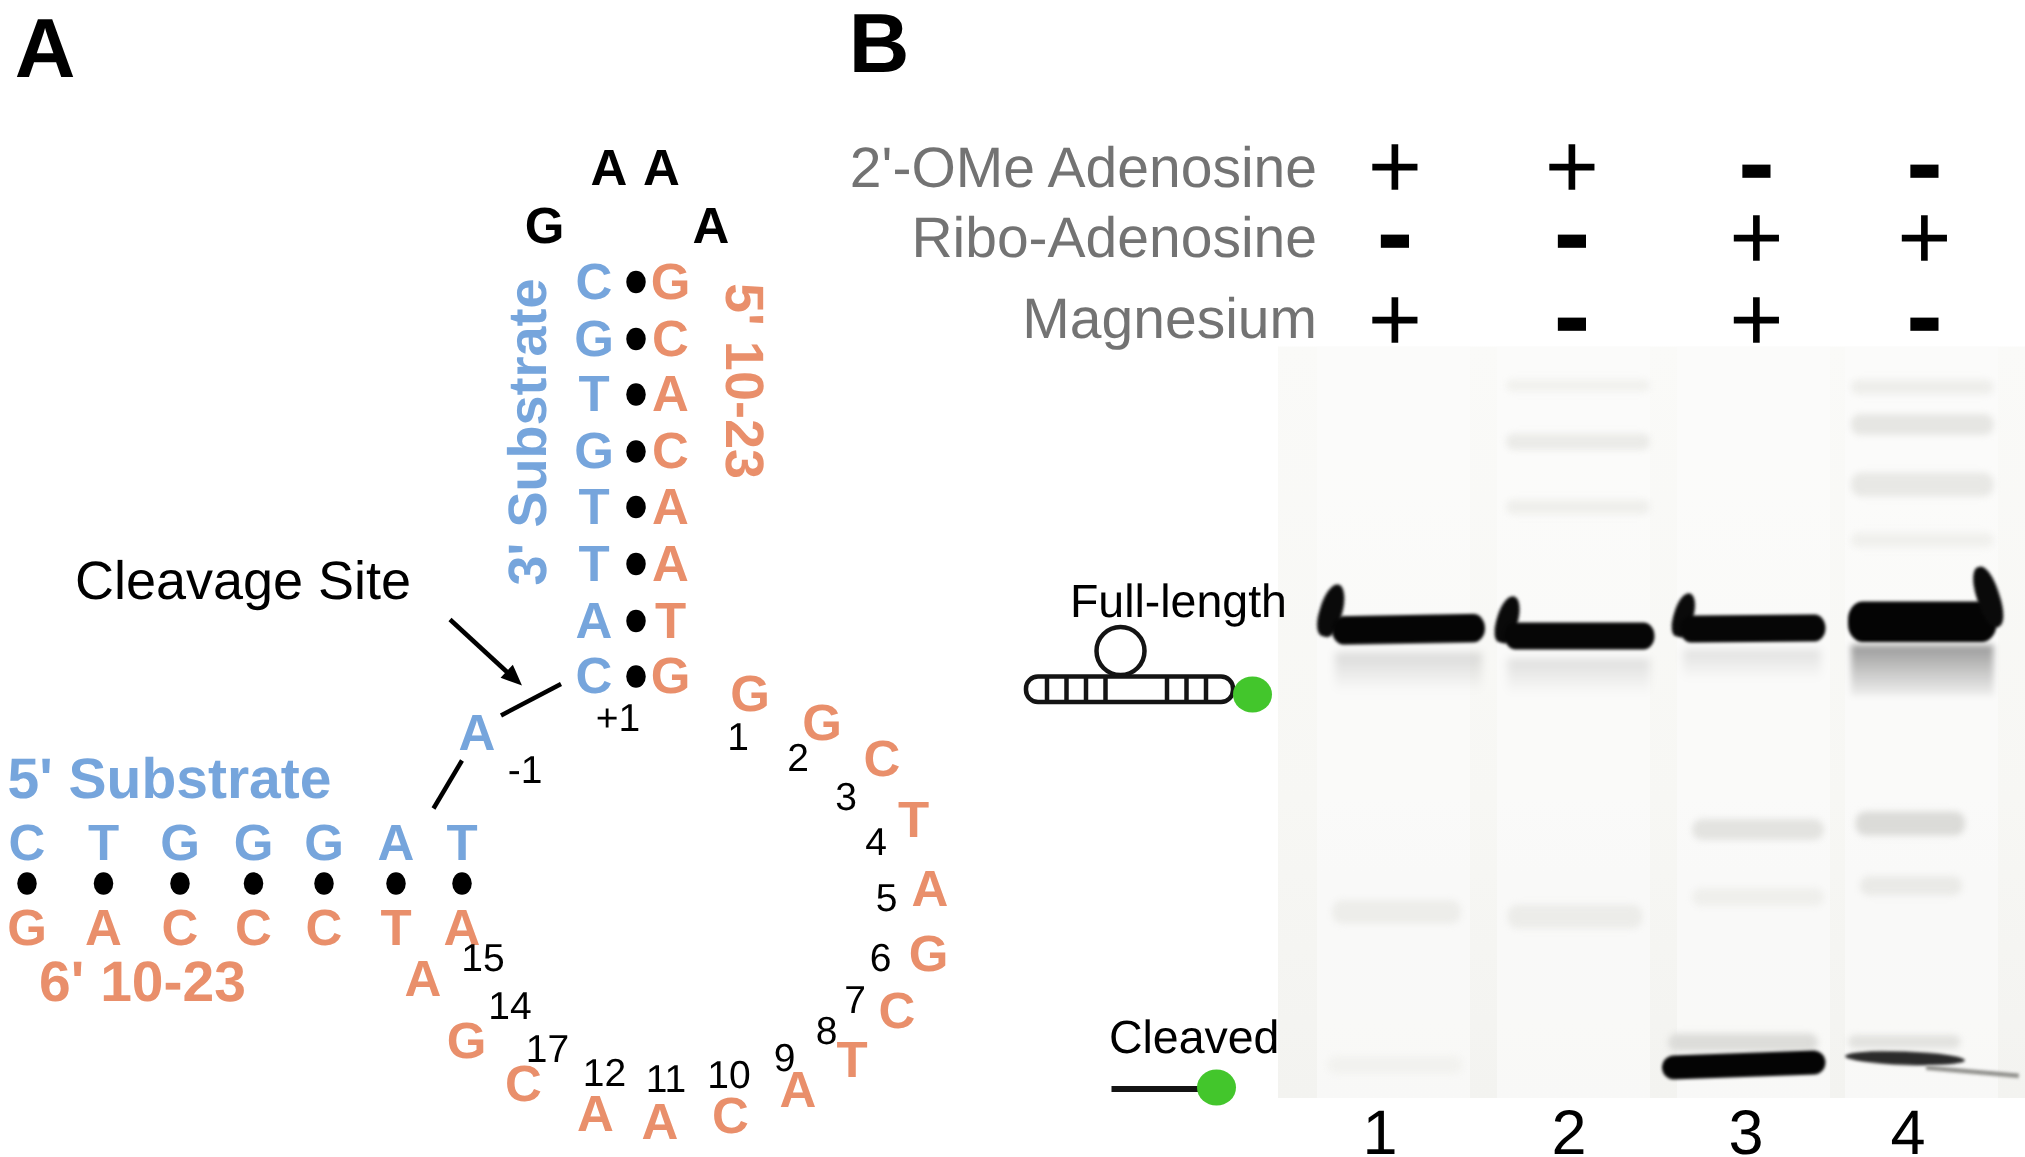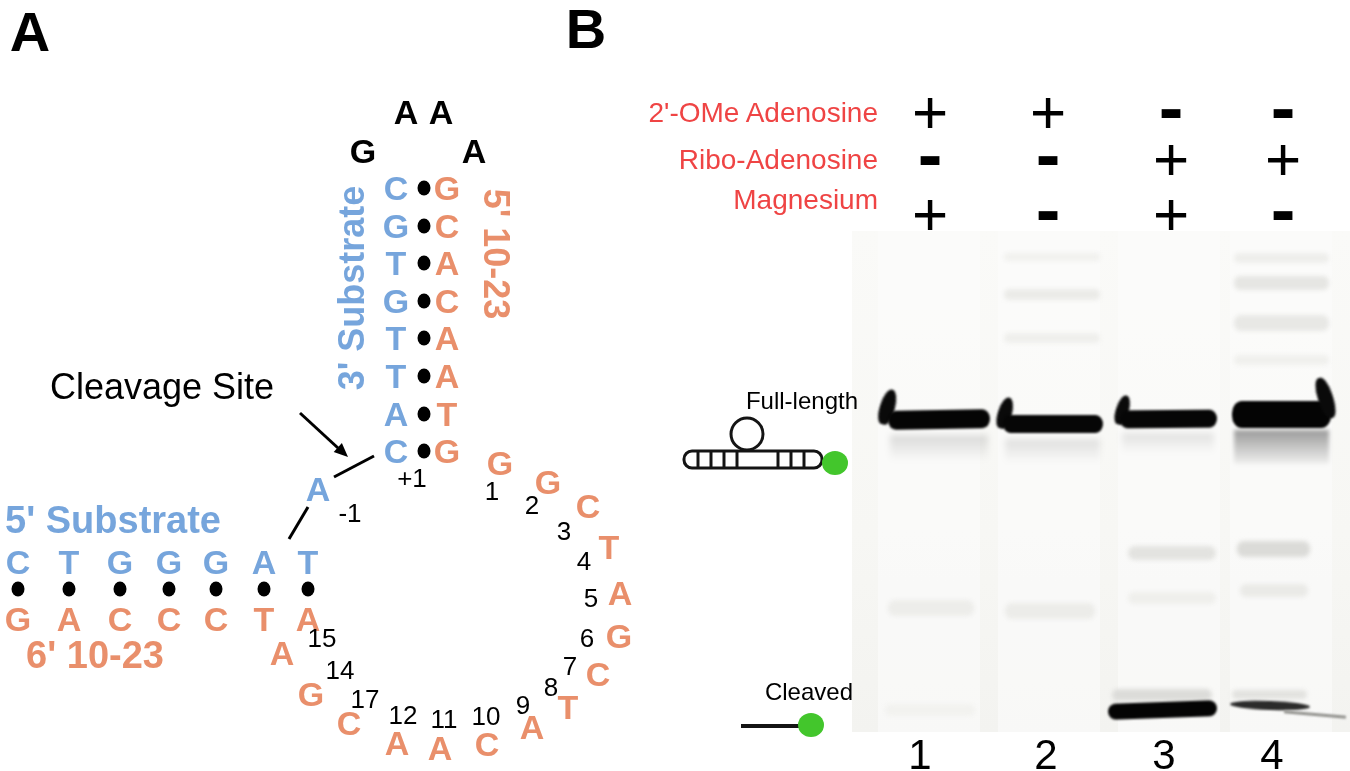--- a/index.html
+++ b/index.html
@@ -10,33 +10,33 @@
   .blue{color:#76A5DC}
   .org{color:#E98F6B}
   .num{font-size:26px;font-weight:400;color:#000}
   .dot{width:13px;height:15px;border-radius:50%;background:#000}
   .seq-label{font-weight:700;font-size:38px}
   .vlabel{font-weight:700;font-size:36px}
   .rot-ccw{transform:translate(-50%,-50%) rotate(-90deg)}
   .rot-cw{transform:translate(-50%,-50%) rotate(90deg)}
   .panel-label{font-size:56px;font-weight:600}
   .caption{font-size:36px}
-  .cond-label{position:absolute;font-size:28px;color:#ef4444;transform:translateY(-50%);text-align:center}
+  .cond-label{position:absolute;font-size:38px;color:#737373;transform:translateY(-50%);text-align:center}
   .sym{font-weight:500}
   .sym.plus{font-size:62px;font-weight:400}
   .sym.minus{font-size:74px;font-weight:700}
   .gel{position:absolute;left:852px;top:231px;width:498px;height:501px;
        background:linear-gradient(180deg,#fafaf8 0%,#f7f7f4 60%,#f3f3f0 100%)}
   .lane-strip{position:absolute;top:0;height:501px;width:102px;background:#fcfcfb;opacity:.6}
   .band{position:absolute}
   .blur1{filter:blur(1px)}
   .blur2{filter:blur(2px)}
   .blur3{filter:blur(3px)}
   .lane-num{font-size:42px}
-  .gel-side-label{position:absolute;font-size:24px;transform:translateY(-50%)}
+  .gel-side-label{position:absolute;font-size:31px;transform:translateY(-50%)}
   svg.overlay{position:absolute;left:0;top:0;pointer-events:none}
 </style>
 </head>
 <body>
 
 <span class="abs panel-label" style="left:30px;top:32px">A</span>
 
 <span class="abs ch" style="left:363px;top:151px">G</span>
 <span class="abs ch" style="left:406px;top:112px">A</span>
 <span class="abs ch" style="left:441px;top:112px">A</span>
@@ -134,21 +134,21 @@
 <span class="abs num" style="left:444px;top:719px">11</span>
 <span class="abs num" style="left:403px;top:715px">12</span>
 <span class="abs num" style="left:365px;top:699px">17</span>
 <span class="abs num" style="left:340px;top:670px">14</span>
 <span class="abs num" style="left:322px;top:638px">15</span>
 
 <span class="abs panel-label" style="left:586px;top:29px">B</span>
 
 <span class="cond-label" style="right:472px;top:113px">2'-OMe Adenosine</span>
 <span class="cond-label" style="right:472px;top:160px">Ribo-Adenosine</span>
-<span class="cond-label" style="right:472px;top:200px">Magnesium</span>
+<span class="cond-label" style="right:472px;top:214px">Magnesium</span>
 
 <span class="abs sym plus" style="left:930px;top:112px">+</span>
 <span class="abs sym plus" style="left:1048px;top:112px">+</span>
 <span class="abs sym minus" style="left:1171px;top:108px">-</span>
 <span class="abs sym minus" style="left:1283px;top:108px">-</span>
 
 <span class="abs sym minus" style="left:930px;top:155px">-</span>
 <span class="abs sym minus" style="left:1048px;top:155px">-</span>
 <span class="abs sym plus" style="left:1171px;top:159px">+</span>
 <span class="abs sym plus" style="left:1283px;top:159px">+</span>

